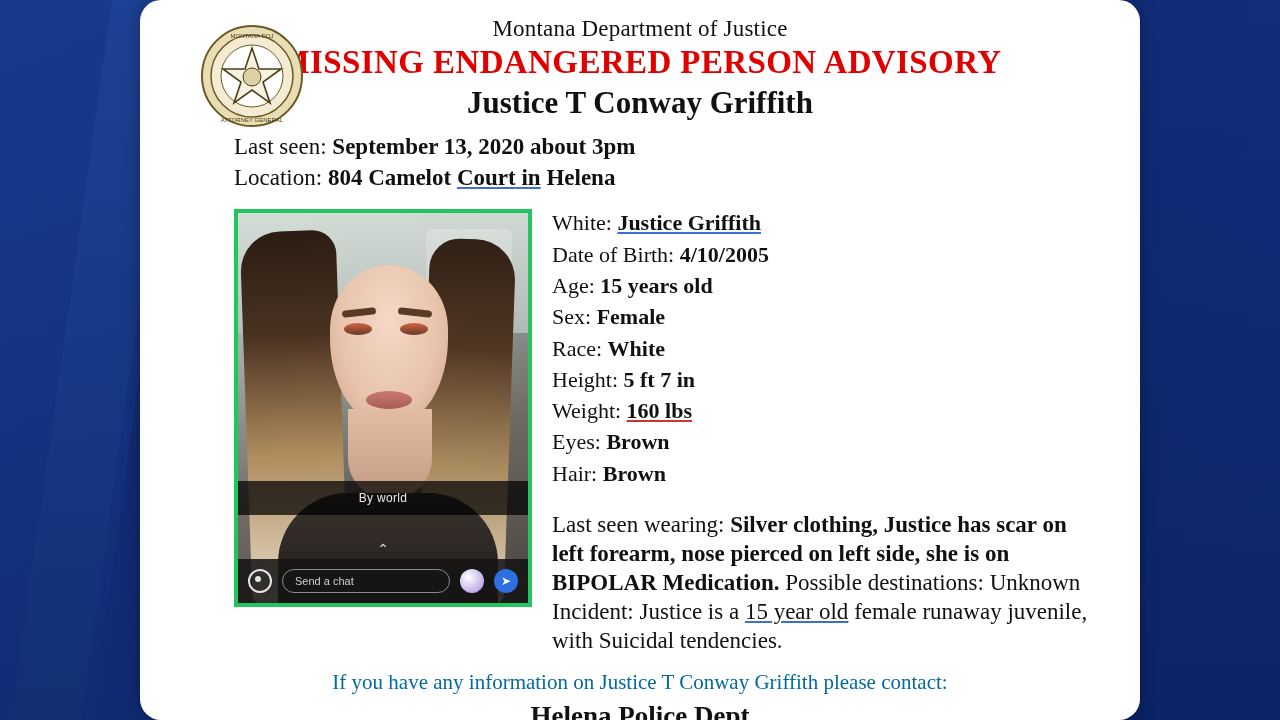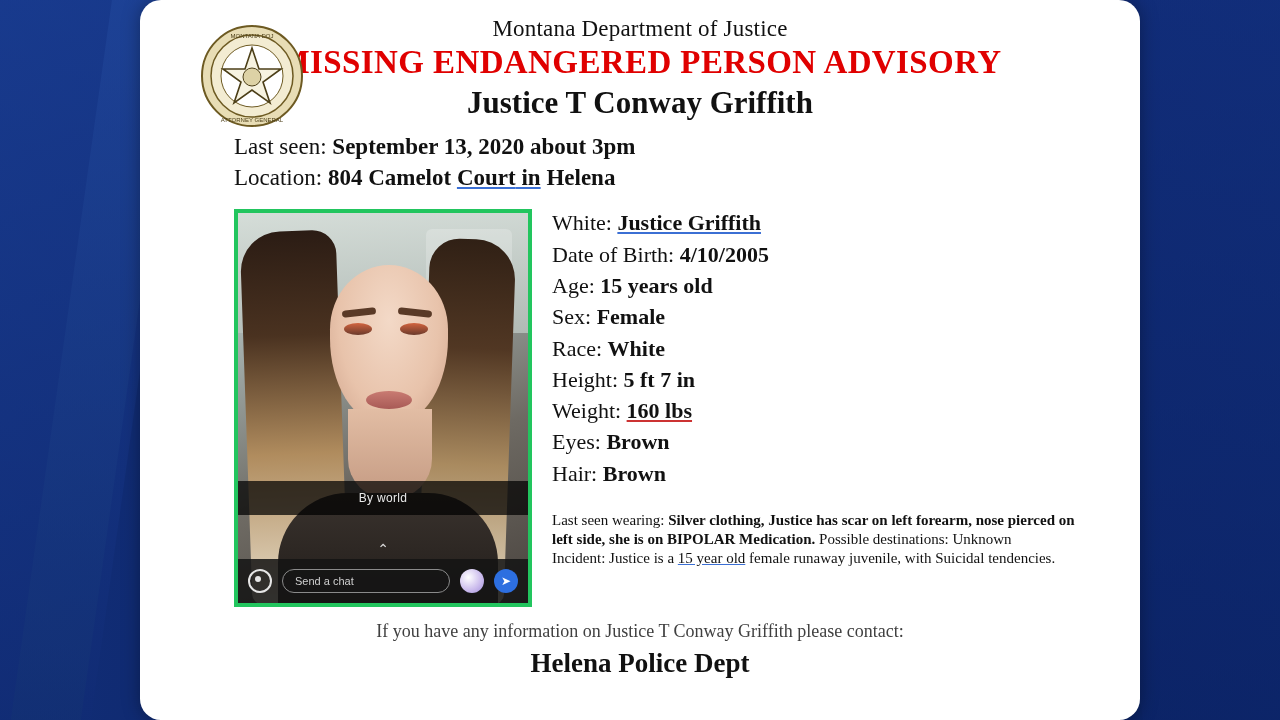--- a/index.html
+++ b/index.html
@@ -282,35 +282,35 @@
     font-size: 22px;
     color: #111;
     line-height: 1.24;
   }
   .detail-row { margin-bottom: 4px; }
   .detail-label { font-weight: normal; }
   .detail-value { font-weight: bold; }
 
   .narrative {
     margin-top: 24px;
-    font-size: 15px;
+    font-size: 23px;
     line-height: 1.26;
     color: #111;
   }
   .narrative .lbl { font-weight: normal; }
   .narrative .bold { font-weight: bold; }
 
   
   .footer {
     text-align: center;
     margin-top: 14px;
   }
   .footer-contact {
-    font-size: 18px;
-    color: #404040;
+    font-size: 21px;
+    color: #0369a1;
   }
   .footer-dept {
     font-size: 27px;
     font-weight: bold;
     margin-top: 6px;
     color: #111;
   }
 </style>
 </head>
 <body>

